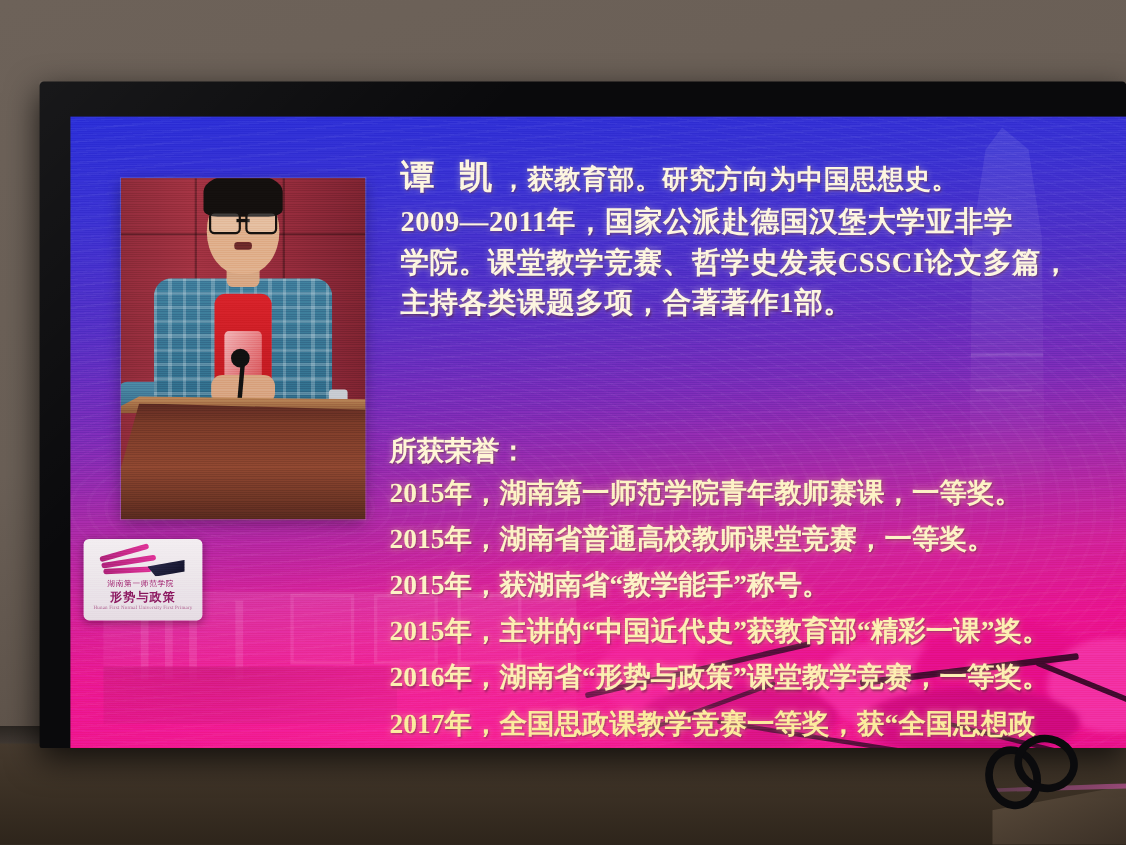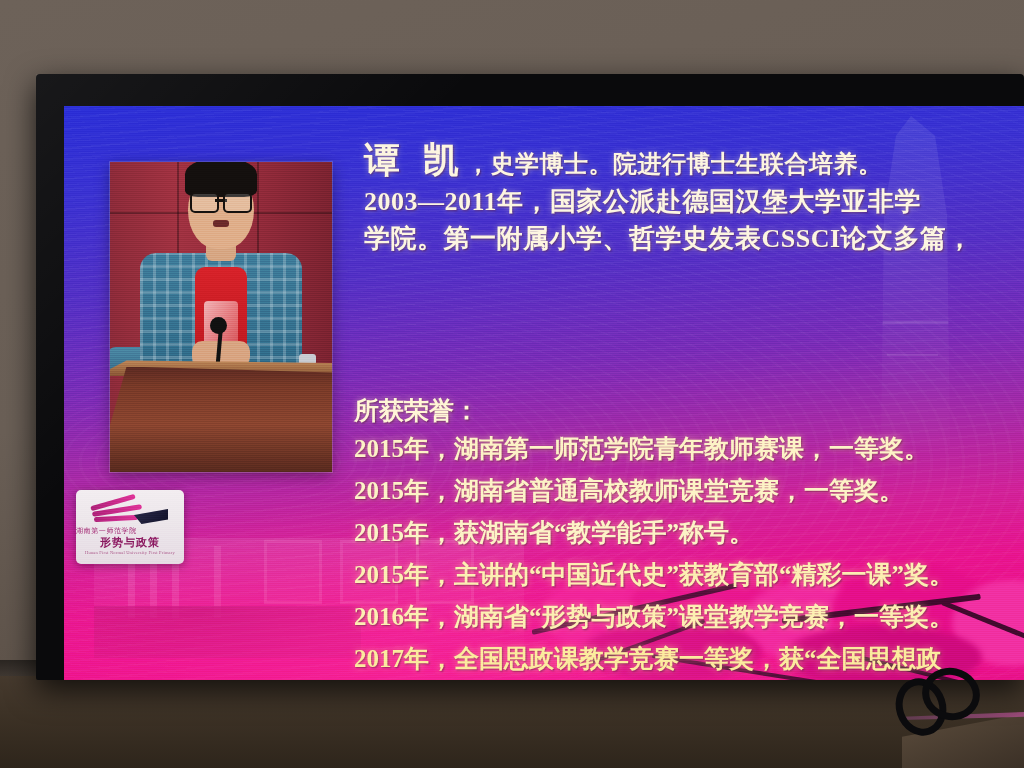--- a/index.html
+++ b/index.html
@@ -126,39 +126,39 @@
   
   #badge{position:absolute;left:12px;top:384px;width:108px;height:74px;border-radius:5px;
      background:linear-gradient(180deg,#f3eef1,#e6dde4);
      box-shadow:0 2px 8px rgba(0,0,0,.35);overflow:hidden;}
   #badge .logo{position:absolute;left:14px;top:6px;width:80px;height:30px;}
   #badge .logo .f{position:absolute;height:5px;border-radius:4px;
      background:linear-gradient(90deg,#b0237c,#e0349a);}
   #badge .logo .beak{position:absolute;right:2px;top:13px;width:34px;height:15px;
      background:linear-gradient(135deg,#2a2a4a,#12122a);
      clip-path:polygon(0% 40%,100% 0%,100% 70%,22% 100%);}
-  #badge .l1{position:absolute;left:0;top:36px;width:104px;text-align:left;
+  #badge .l1{position:absolute;left:0;top:36px;width:104px;text-align:center;
      font-size:7px;color:#a0206f;letter-spacing:.6px;}
   #badge .l2{position:absolute;left:0;top:45px;width:108px;text-align:center;
      font-size:11px;font-weight:bold;color:#8e1a63;letter-spacing:1px;}
   #badge .l3{position:absolute;left:0;top:60px;width:108px;text-align:center;
      font-size:4.5px;color:#b06090;letter-spacing:.2px;}
 
   
   #slide-text{position:absolute;left:300px;top:36px;width:650px;}
   .tline{
      color:#fdf6e2;
      font-weight:bold;
      font-size:26px;
      line-height:37px;
      white-space:nowrap;
      letter-spacing:.5px;
      text-shadow:0 0 6px rgba(255,245,210,.45), 1px 1px 2px rgba(60,0,60,.6);
      font-family:"Liberation Serif","DejaVu Serif",serif;}
-  .tline .nm{font-size:36px;letter-spacing:7px;}
+  .tline .nm{font-size:31px;letter-spacing:7px;}
   .tline .sm{font-size:24px;}
 
   #honors{position:absolute;left:290px;top:288px;width:700px;}
   .hhead{color:#fff6d8;font-weight:bold;font-size:25px;line-height:34px;
      text-shadow:0 0 6px rgba(255,240,190,.5),1px 1px 2px rgba(70,0,50,.65);}
   .hline{color:#fdf3c8;font-weight:bold;font-size:25px;line-height:42px;white-space:nowrap;
      text-shadow:0 0 7px rgba(255,235,160,.55),1px 1px 2px rgba(90,0,60,.65);}
   .hline.warm{color:#fdf0b4;}
   .hline.warm2{color:#fcecA0;}
 
@@ -267,24 +267,25 @@
             <div class="f" style="left:4px;top:20px;width:44px;transform:rotate(-3deg);"></div>
             <div class="beak"></div>
           </div>
           <div class="l1">湖南第一师范学院</div>
           <div class="l2">形势与政策</div>
           <div class="l3">Hunan First Normal University First Primary</div>
         </div>
 
         <div id="slide-text">
           <div class="tline">
-            <span class="nm">谭 凯</span><span class="sm">，史学博士。院进行博士生联合培养。</span>
+            <span class="nm">谭 凯</span><span class="sm">，获教育部。研究方向为中国思想史。</span>
           </div>
-          <div class="tline">2003—2011年，国家公派赴德国汉堡大学亚非学</div>
-          <div class="tline">学院。第一附属小学、哲学史发表CSSCI论文多篇，</div>
+          <div class="tline">2009—2011年，国家公派赴德国汉堡大学亚非学</div>
+          <div class="tline">学院。课堂教学竞赛、哲学史发表CSSCI论文多篇，</div>
+          <div class="tline">主持各类课题多项，合著著作1部。</div>
         </div>
 
         <div id="honors">
           <div class="hhead">所获荣誉：</div>
           <div class="hline">2015年，湖南第一师范学院青年教师赛课，一等奖。</div>
           <div class="hline">2015年，湖南省普通高校教师课堂竞赛，一等奖。</div>
           <div class="hline">2015年，获湖南省“教学能手”称号。</div>
           <div class="hline warm">2015年，主讲的“中国近代史”获教育部“精彩一课”奖。</div>
           <div class="hline warm">2016年，湖南省“形势与政策”课堂教学竞赛，一等奖。</div>
           <div class="hline warm2">2017年，全国思政课教学竞赛一等奖，获“全国思想政</div>

